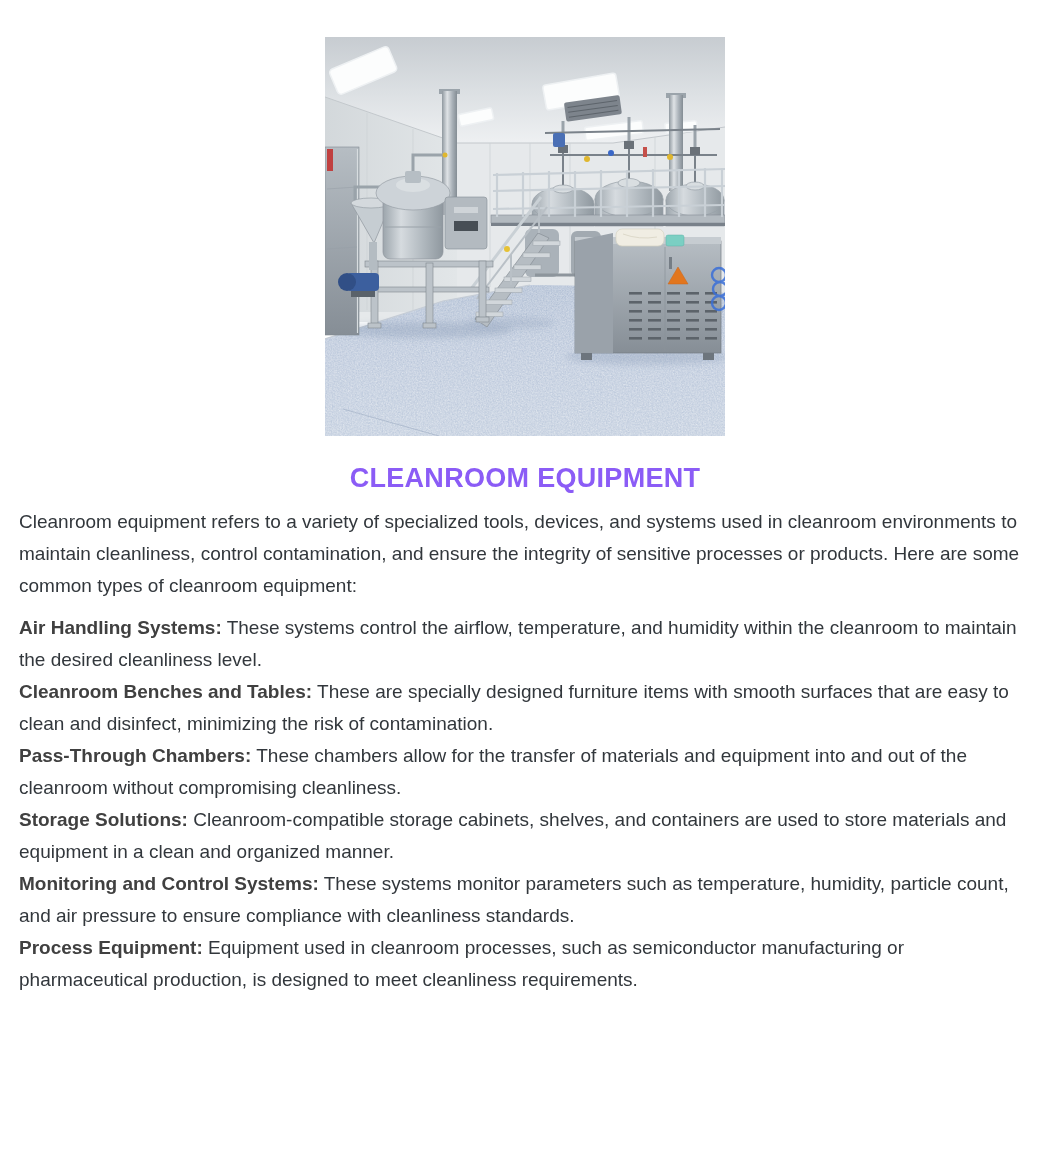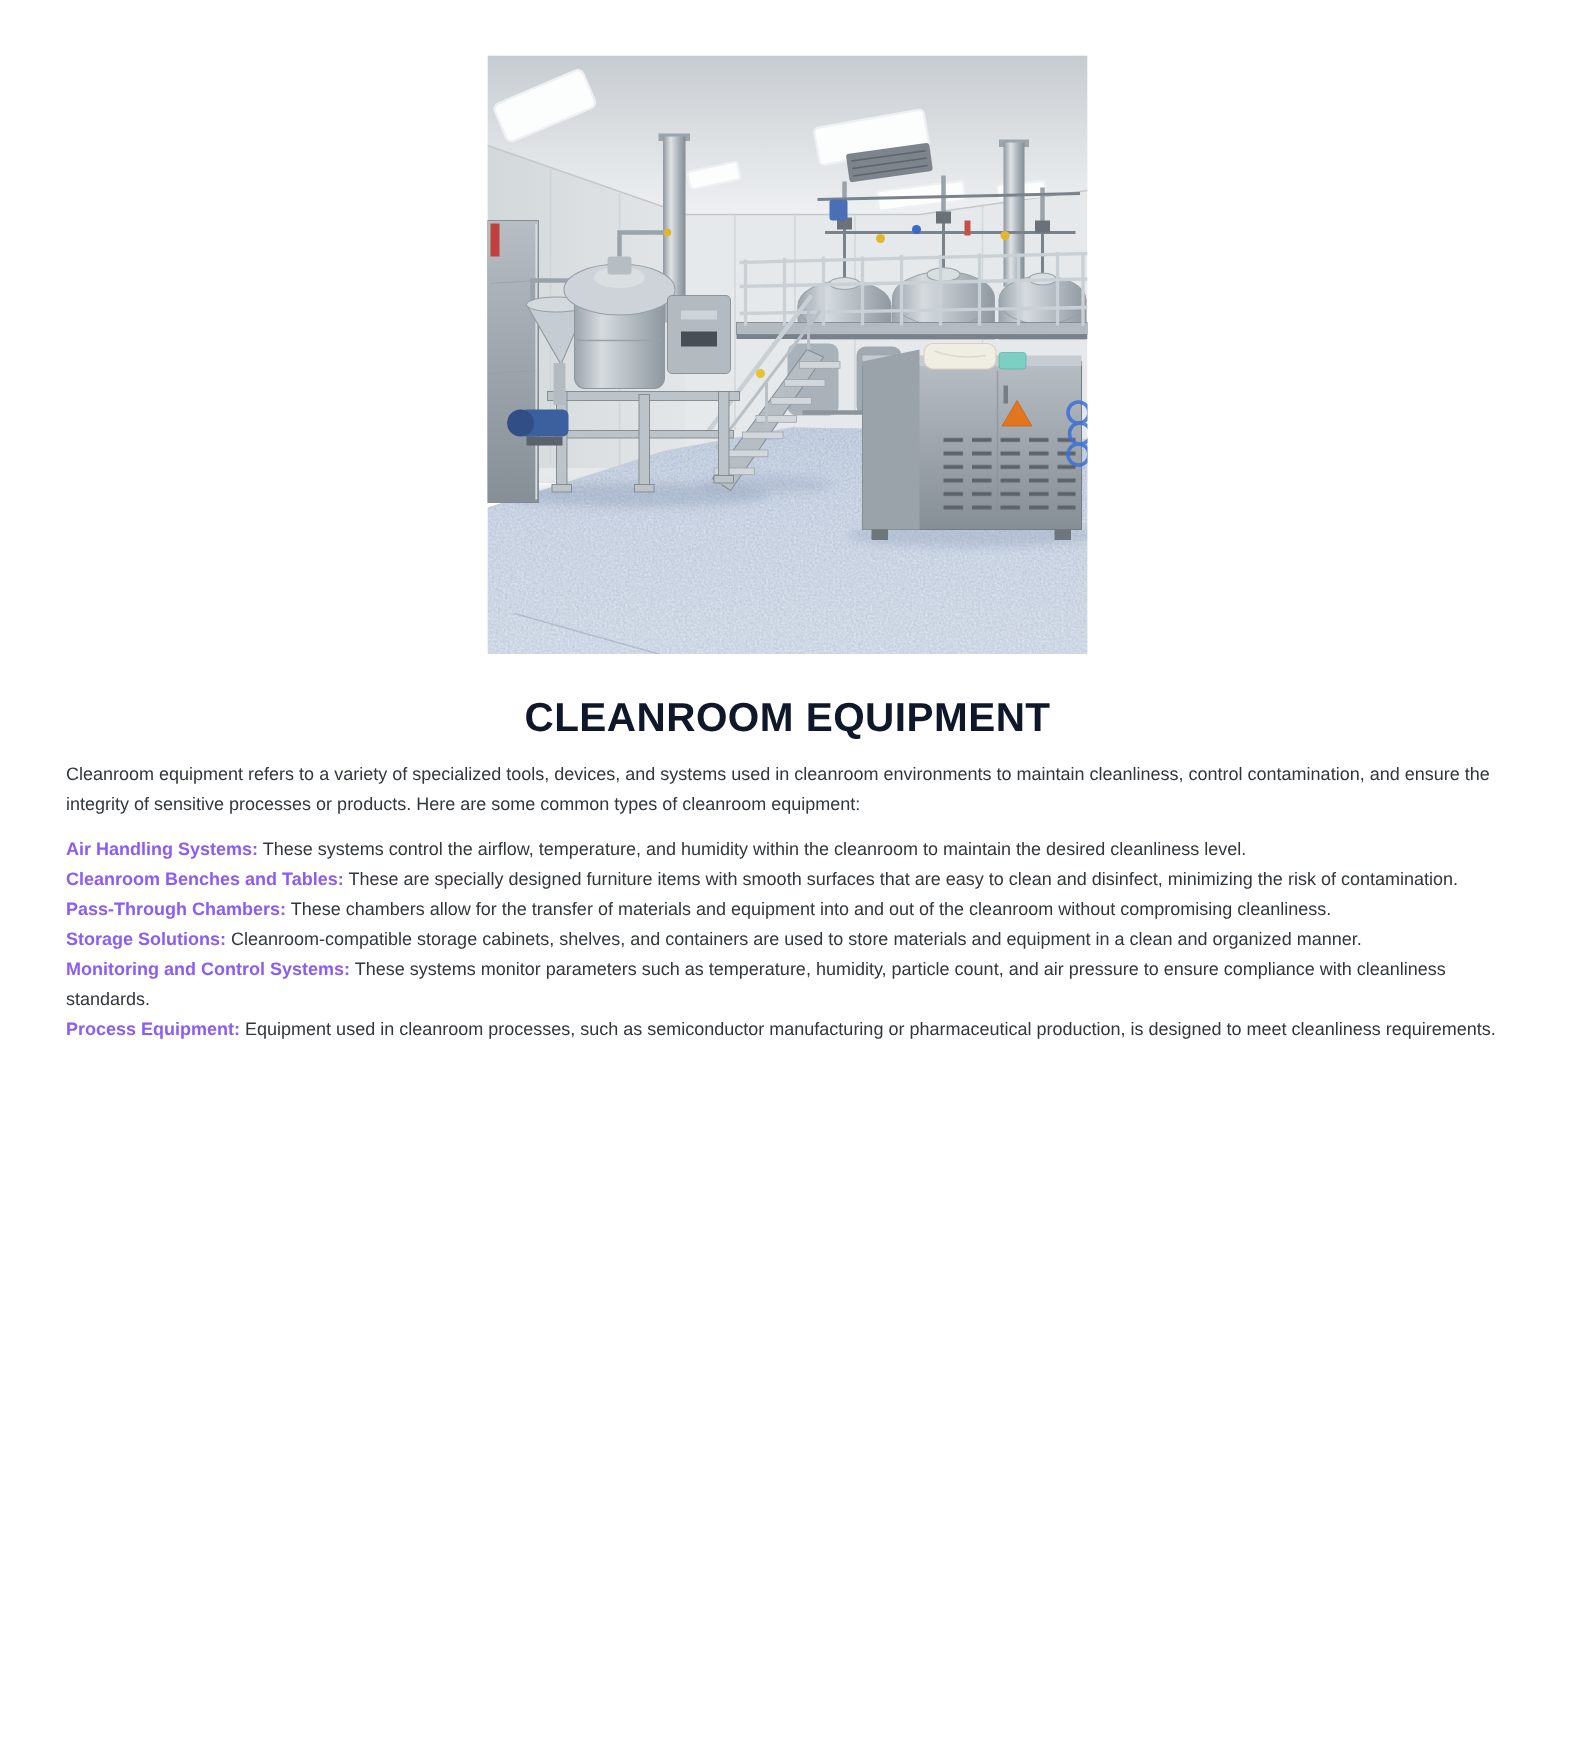--- a/index.html
+++ b/index.html
@@ -4,29 +4,29 @@
 <style>
   html, body { margin:0; padding:0; background:#ffffff; }
   body {
     width:1050px; height:1170px; overflow:hidden;
     font-family:"Liberation Sans","DejaVu Sans",sans-serif;
     color:#32373c;
   }
   .photo-wrap { width:400px; height:399px; margin:37px auto 0 auto; }
   .photo-wrap svg { display:block; width:400px; height:399px; }
   .page-title {
-    text-align:center; font-size:27px; font-weight:700; color:#0f172a;
+    text-align:center; font-size:27px; font-weight:700; color:#8b5cf6;
     letter-spacing:0.3px; margin:27px 0 12px 0;
     font-family:"Liberation Sans","DejaVu Sans",sans-serif;
   }
-  .content { margin:0 44px; font-size:12px; line-height:20px; }
+  .content { margin:0 19px; font-size:19px; line-height:32px; }
   .intro { margin:0 0 10px 0; }
   .equip-list { margin:0; }
   .item { margin:0; }
-  .item .lbl { font-weight:700; color:#8b5cf6; }
+  .item .lbl { font-weight:700; color:#404040; }
   .conclusion { margin:0; }
 </style>
 </head>
 <body>
 
 <div class="photo-wrap" role="img" aria-label="Pharmaceutical cleanroom with stainless steel process equipment, mezzanine tanks, stairs and speckled blue floor">
   <svg viewBox="0 0 400 399" xmlns="http://www.w3.org/2000/svg">
     <defs>
       <linearGradient id="gCeil" x1="0" y1="0" x2="0" y2="1">
         <stop offset="0" stop-color="#c7ccd1"></stop>

